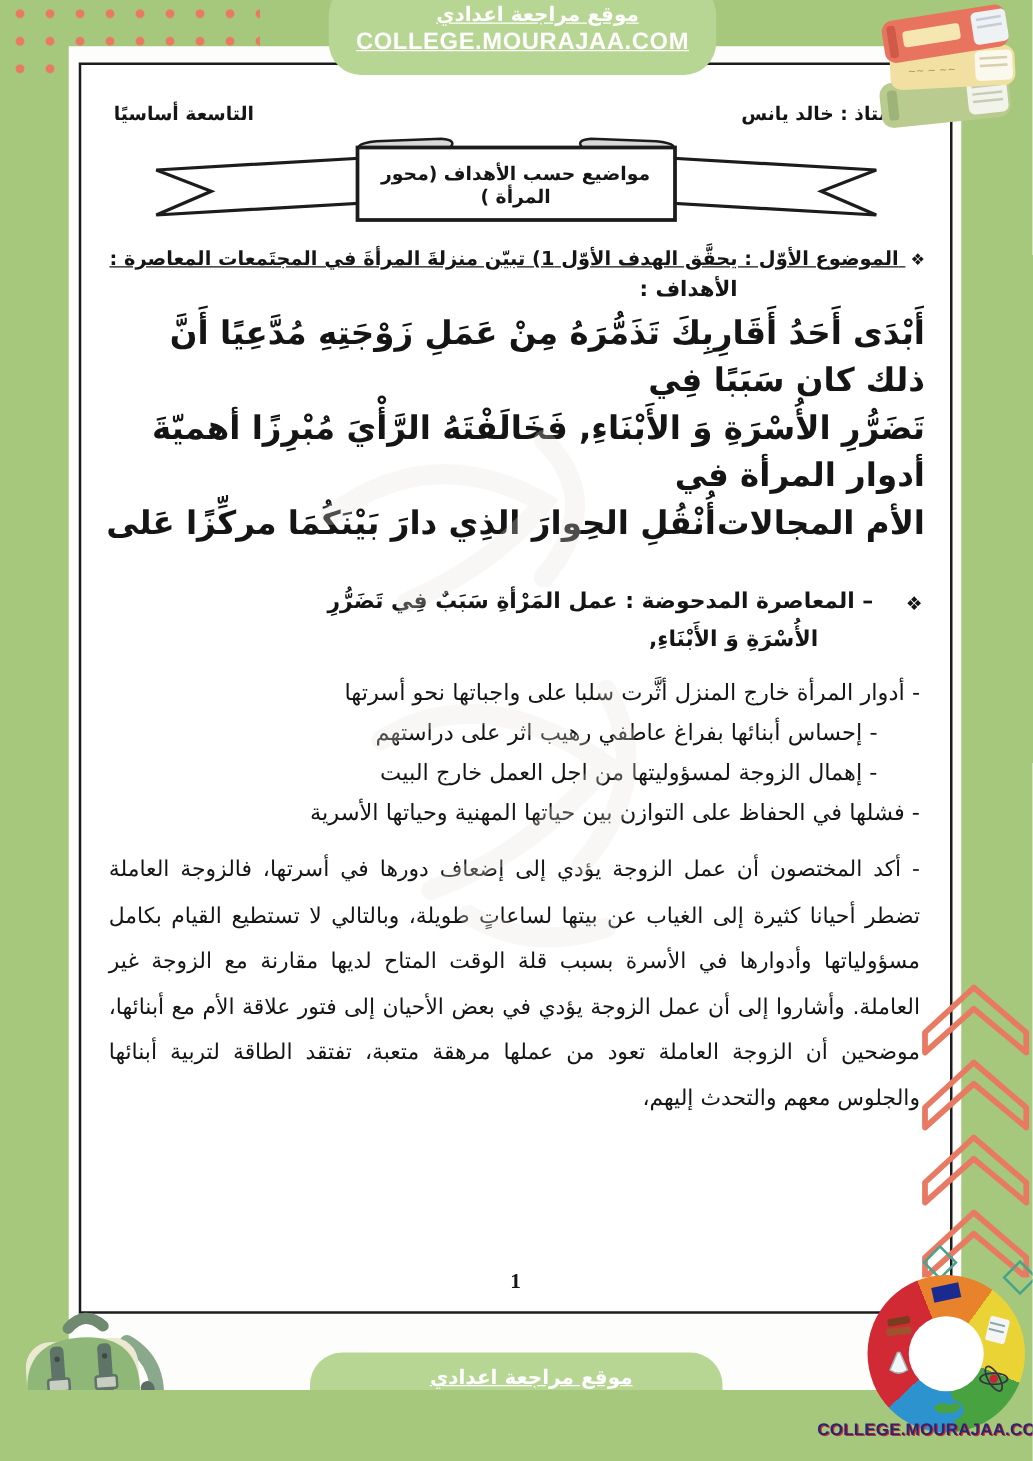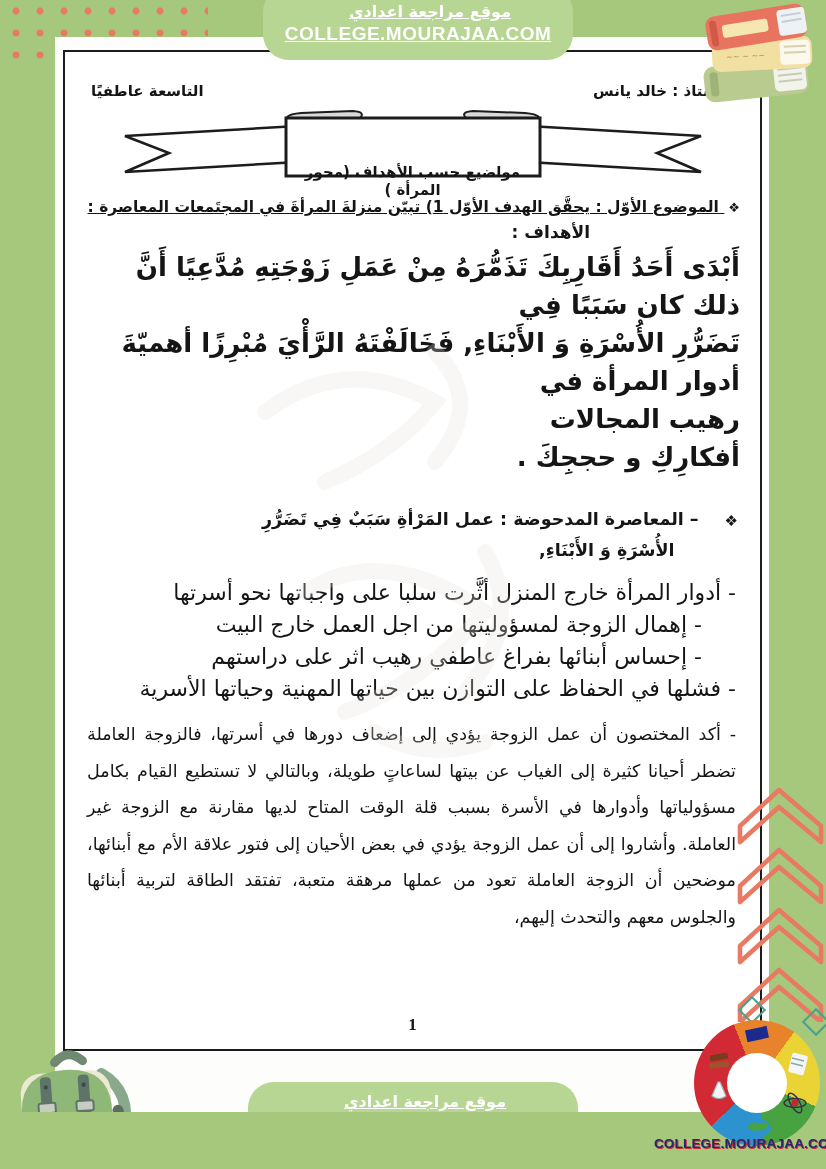--- a/index.html
+++ b/index.html
@@ -37,39 +37,39 @@
   
   .doc-head{
     display:flex;justify-content:space-between;align-items:flex-start;
     padding:30px 26px 0 26px;font-weight:bold;font-size:15px;
   }
   
   .ribbon-wrap{position:relative;width:620px;margin:4px auto 0 auto;height:86px;}
   .ribbon-wrap svg{position:absolute;left:0;top:0;}
   .banner-text{
     position:absolute;left:180px;top:26px;width:260px;text-align:center;
-    font-weight:bold;font-size:15px;margin-top:33px;
+    font-weight:bold;font-size:15px;
   }
   
   .obj-line{
     padding:8px 20px 0 14px;font-weight:bold;font-size:15.5px;
     text-decoration:underline;white-space:nowrap;
   }
   .obj-line .marker{text-decoration:none;display:inline-block;margin-left:4px;font-size:13px;}
   .subject-label{font-weight:bold;font-size:17px;padding:6px 170px 0 0;}
   
   .intro{padding:6px 20px 0 20px;font-weight:bold;font-size:26px;line-height:38px;}
   .intro .gapline{display:flex;justify-content:space-between;}
   .intro .gap{flex:1;}
   
   .thesis{display:flex;padding:28px 22px 0 20px;font-weight:bold;font-size:17.5px;line-height:31px;}
   .thesis .marker{font-size:15px;margin-left:26px;margin-top:2px;}
-  .thesis .l2{margin-right:24px;}
-  
-  .points{padding:10px 24px 0 30px;font-size:22px;line-height:30px;max-width:640px;}
+  .thesis .l2{margin-right:44px;}
+  
+  .points{padding:10px 24px 0 30px;font-size:18px;line-height:30px;max-width:640px;}
   .points .pt{margin-top:2px;}
   .points .pt:nth-child(2),
   .points .pt:nth-child(3){padding-right:34px;}
   
   .body-par{
     padding:12px 24px 0 22px;font-size:17.5px;line-height:36.5px;
     text-align:justify;text-justify:inter-word;
   }
   .page-num{
     position:absolute;bottom:14px;left:0;right:0;text-align:center;
@@ -110,21 +110,21 @@
         <path d="M80,120 Q160,60 250,110 Q210,160 140,190"></path>
         <path d="M250,60 Q300,110 250,170"></path>
         <path d="M120,300 Q200,250 300,320 Q240,390 160,420"></path>
         <path d="M300,260 Q340,330 280,400"></path>
         <path d="M190,440 Q240,470 300,450"></path>
       </g>
     </svg>
 
     <div class="doc-head">
       <span>الأستاذ : خالد يانس</span>
-      <span>التاسعة عاطفيًا</span>
+      <span>التاسعة أساسيًا</span>
     </div>
 
     <div class="ribbon-wrap">
       <svg width="620" height="86" viewBox="0 0 620 86">
 
         <polygon points="195,22 22,32 66,49 22,68 195,58" fill="#fff" stroke="#1c1c1c" stroke-width="2.6"></polygon>
 
         <polygon points="425,22 598,32 554,49 598,68 425,58" fill="#fff" stroke="#1c1c1c" stroke-width="2.6"></polygon>
 
         <path d="M188,20 q-12,-9 10,-11 l52,-2 q14,1 6,8 l-8,6 z" fill="#d9d9d9" stroke="#1c1c1c" stroke-width="2"></path>
@@ -139,38 +139,38 @@
       <span class="marker">❖</span>
       <span>الموضوع الأوّل : يحقَّق الهدف الأوّل 1) تبيّن منزلةَ المرأةَ في المجتَمعات المعاصرة :</span>
     </div>
 
     <div class="subject-label">الأهداف :</div>
 
     <div class="intro">
       <div>أَبْدَى أَحَدُ أَقَارِبِكَ تَذَمُّرَهُ مِنْ عَمَلِ زَوْجَتِهِ مُدَّعِيًا أَنَّ ذلك كان سَبَبًا فِي</div>
       <div>تَضَرُّرِ الأُسْرَةِ وَ الأَبْنَاءِ, فَخَالَفْتَهُ الرَّأْيَ مُبْرِزًا أهميّةَ أدوار المرأة في</div>
       <div class="gapline">
-        <span>رهيب المجالات</span>
+        <span>الأم المجالات</span>
         <span class="gap"></span>
+        <span>أُنْقُلِ الحِوارَ الذِي دارَ بَيْنَكُمَا مركِّزًا عَلى</span>
       </div>
-      <div>أفكارِكِ و حججِكَ .</div>
     </div>
 
     <div class="thesis">
       <span class="marker">❖</span>
       <span>
         <div>– المعاصرة المدحوضة :  عمل المَرْأةِ سَبَبٌ فِي تَضَرُّرِ</div>
         <div class="l2">الأُسْرَةِ وَ الأَبْنَاءِ,</div>
       </span>
     </div>
 
     <div class="points">
       <div class="pt">- أدوار المرأة خارج المنزل أثَّرت سلبا على واجباتها نحو أسرتها</div>
+      <div class="pt">- إحساس أبنائها بفراغ عاطفي رهيب اثر على دراستهم</div>
       <div class="pt">-  إهمال الزوجة لمسؤوليتها من اجل العمل خارج البيت</div>
-      <div class="pt">- إحساس أبنائها بفراغ عاطفي رهيب اثر على دراستهم</div>
       <div class="pt">- فشلها في  الحفاظ على التوازن بين حياتها المهنية وحياتها الأسرية</div>
     </div>
 
     <div class="body-par">- أكد المختصون أن عمل الزوجة يؤدي إلى إضعاف دورها في أسرتها، فالزوجة العاملة تضطر أحيانا كثيرة إلى الغياب عن بيتها لساعاتٍ طويلة، وبالتالي لا تستطيع القيام بكامل مسؤولياتها وأدوارها في الأسرة بسبب قلة الوقت المتاح لديها مقارنة مع الزوجة غير العاملة. وأشاروا إلى أن عمل الزوجة يؤدي في بعض الأحيان إلى فتور علاقة الأم مع أبنائها، موضحين أن الزوجة العاملة تعود من عملها مرهقة متعبة، تفتقد الطاقة لتربية أبنائها والجلوس معهم والتحدث إليهم،</div>
 
     <div class="page-num">1</div>
   </div>
 </div>
 
 <div class="pill pill-top">

